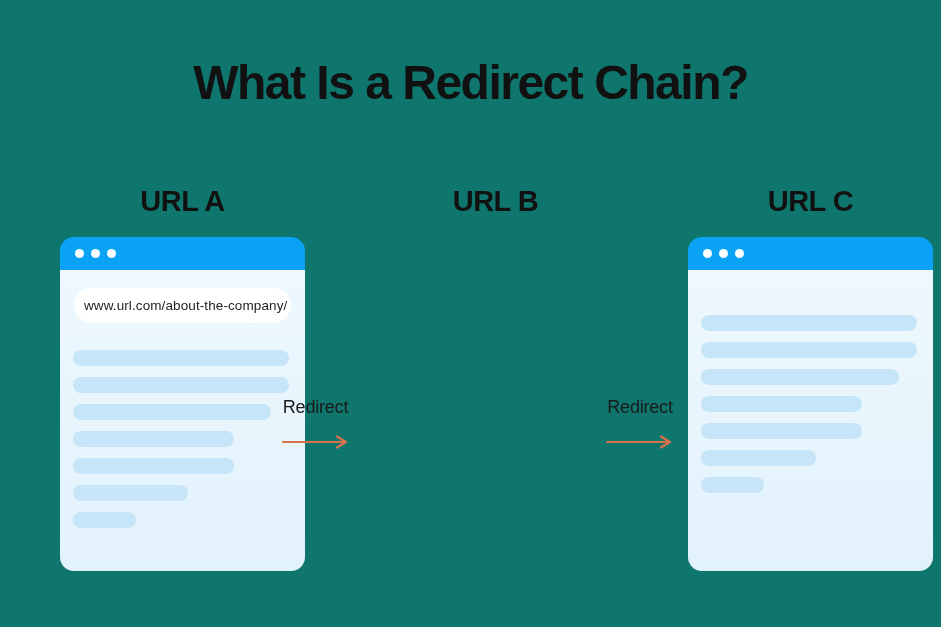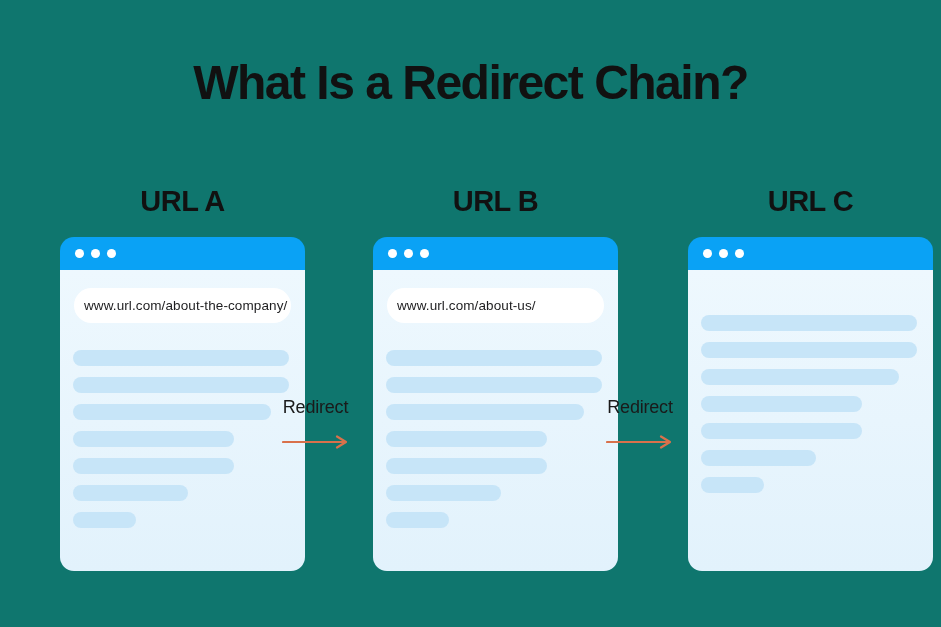--- a/index.html
+++ b/index.html
@@ -134,39 +134,20 @@
 
   <div class="connector conn-1">
     <div class="redirect-label">Redirect</div>
     <svg class="arrow-svg" width="68" height="16" viewBox="0 0 68 16">
       <path d="M1 8 L63 8 M55 2.5 L64 8 L55 13.5" fill="none" stroke="#d9714b" stroke-width="2.2" stroke-linecap="round" stroke-linejoin="round"></path>
     </svg>
   </div>
 
   <div class="win-group win-b">
     <div class="win-label">URL B</div>
-    <div class="browser">
-      <div class="titlebar">
-        <span class="dot"></span>
-        <span class="dot"></span>
-        <span class="dot"></span>
-      </div>
-      <div class="bodyarea">
-        <div class="urlbar">www.url.com/about-us/</div>
-        <div class="lines">
-            <div class="cline" style="width: 216px;"></div>
-            <div class="cline" style="width: 216px;"></div>
-            <div class="cline" style="width: 198px;"></div>
-            <div class="cline" style="width: 161px;"></div>
-            <div class="cline" style="width: 161px;"></div>
-            <div class="cline" style="width: 115px;"></div>
-            <div class="cline" style="width: 63px;"></div>
-          </div>
-      </div>
-    </div>
   </div>
 
   <div class="connector conn-2">
     <div class="redirect-label">Redirect</div>
     <svg class="arrow-svg" width="68" height="16" viewBox="0 0 68 16">
       <path d="M1 8 L63 8 M55 2.5 L64 8 L55 13.5" fill="none" stroke="#d9714b" stroke-width="2.2" stroke-linecap="round" stroke-linejoin="round"></path>
     </svg>
   </div>
 
   <div class="win-group win-c">

